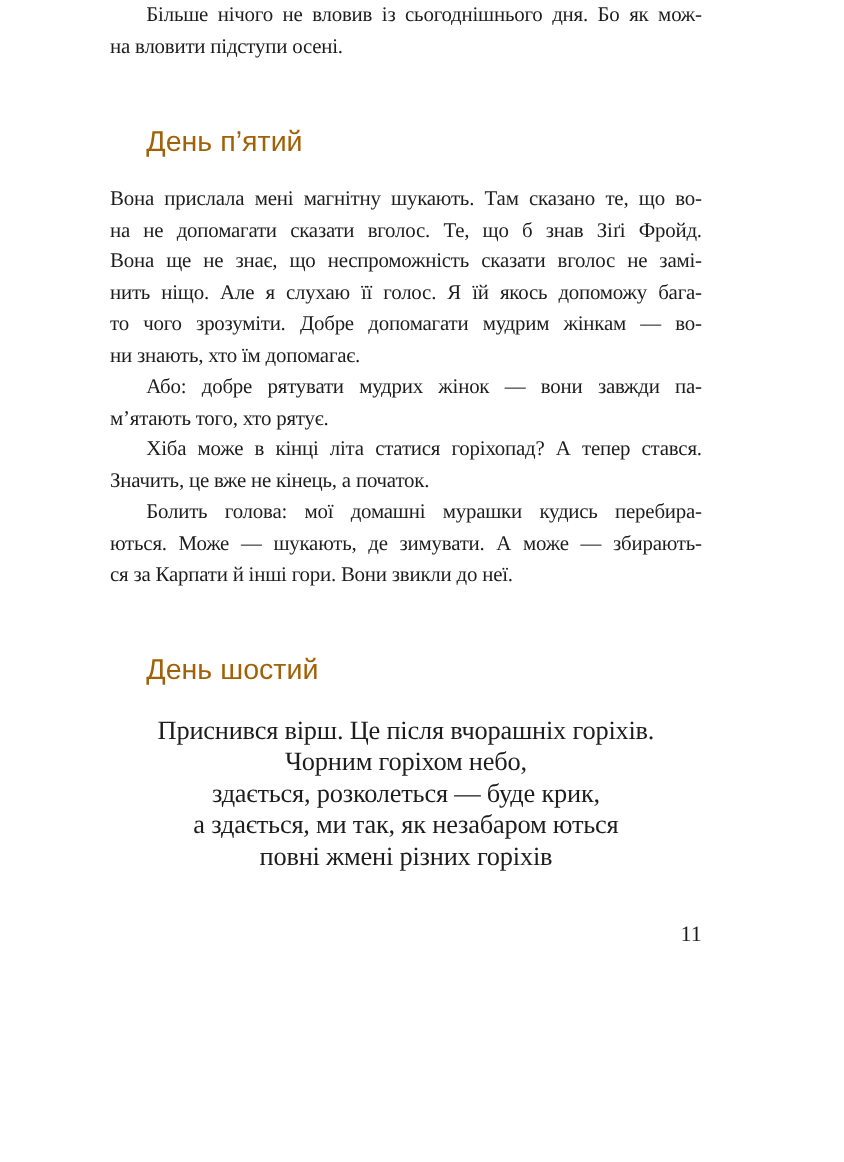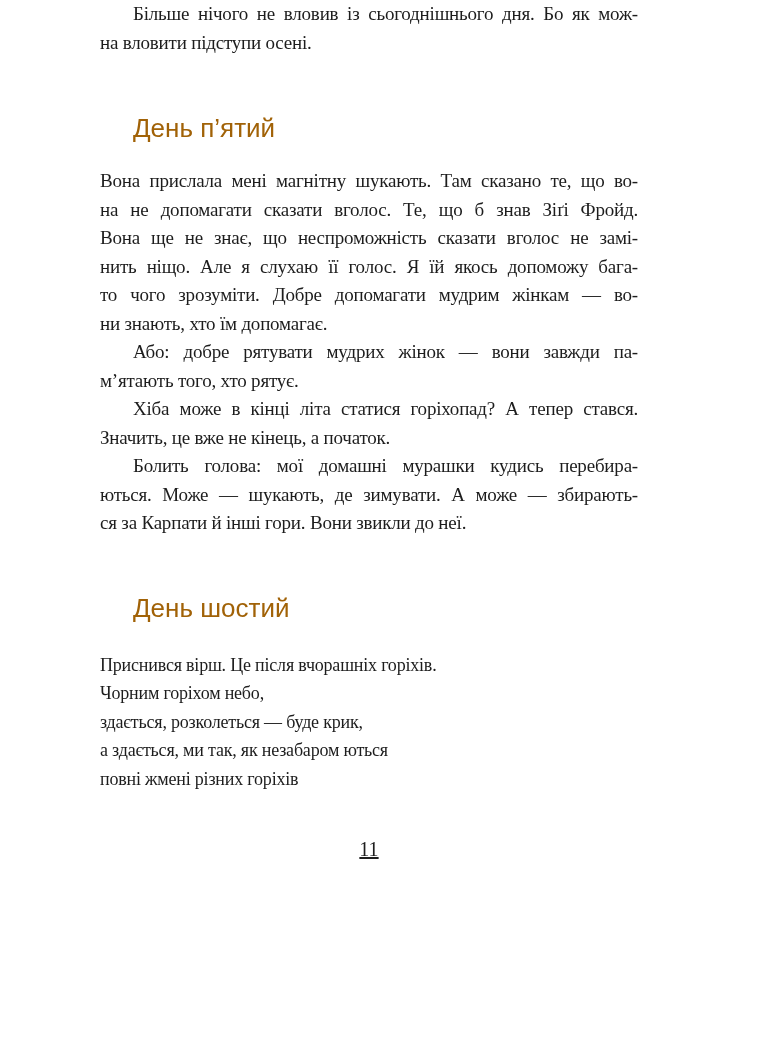--- a/index.html
+++ b/index.html
@@ -44,35 +44,34 @@
     font-size: 26px;
     line-height: 34px;
     color: #a16207;
     text-indent: 33px;
   }
   .heading-1 { margin-top: 54px; }
   .heading-2 { margin-top: 53px; }
   .after-heading-1 { margin-top: 22px; }
   .poem { margin-top: 26px; }
   .poem .line {
-    font-size: 18px;
+    font-size: 24px;
     line-height: 28.5px;
     letter-spacing: -0.2px;
-    text-align: left;
+    text-align: center;
     white-space: nowrap;
   }
   .pagenum {
     margin-top: 42px;
     margin-left: 100px;
     width: 538px;
-    text-align: center;
+    text-align: right;
     font-size: 20px;
     line-height: 28px;
     color: #1d1d1d;
-    text-decoration: underline;
   }
 </style>
 </head>
 <body>
 
 <div class="page">
   <div class="text-block">
 
     <div class="para">
       <div class="line indent">Більше нічого не вловив із сьогоднішнього дня. Бо як мож-</div>

